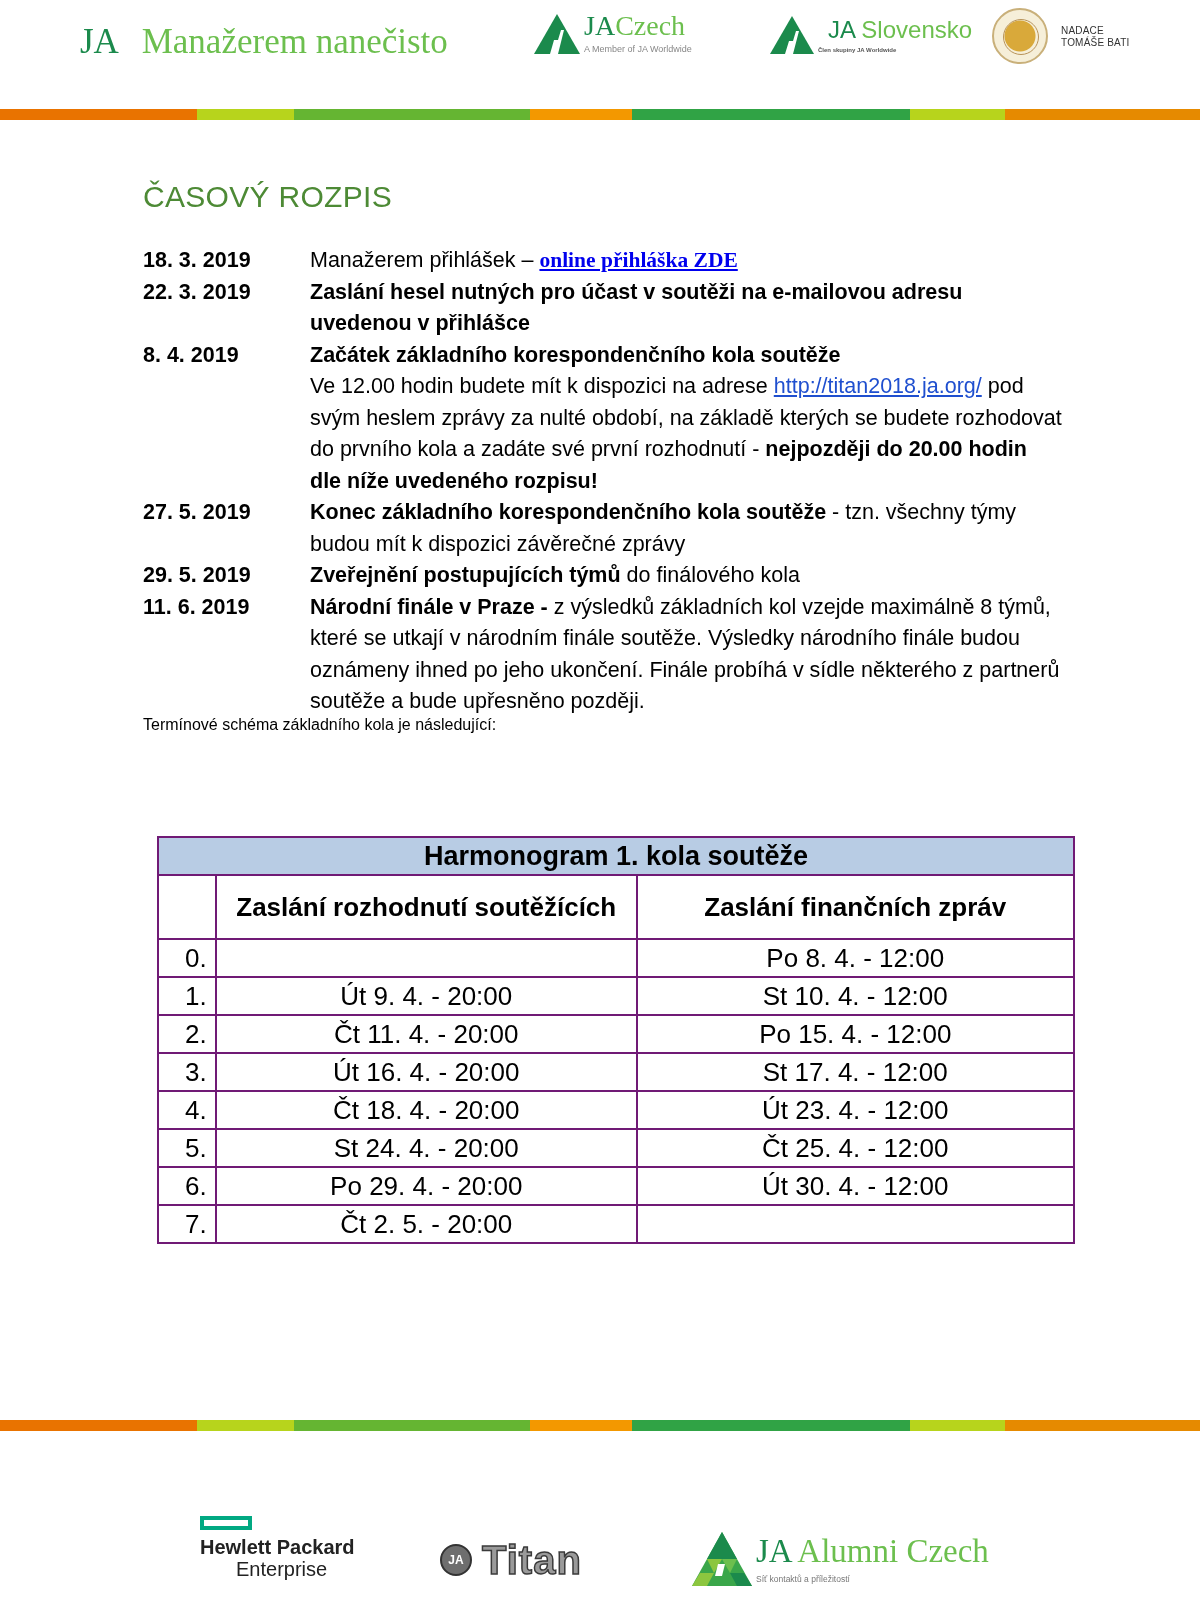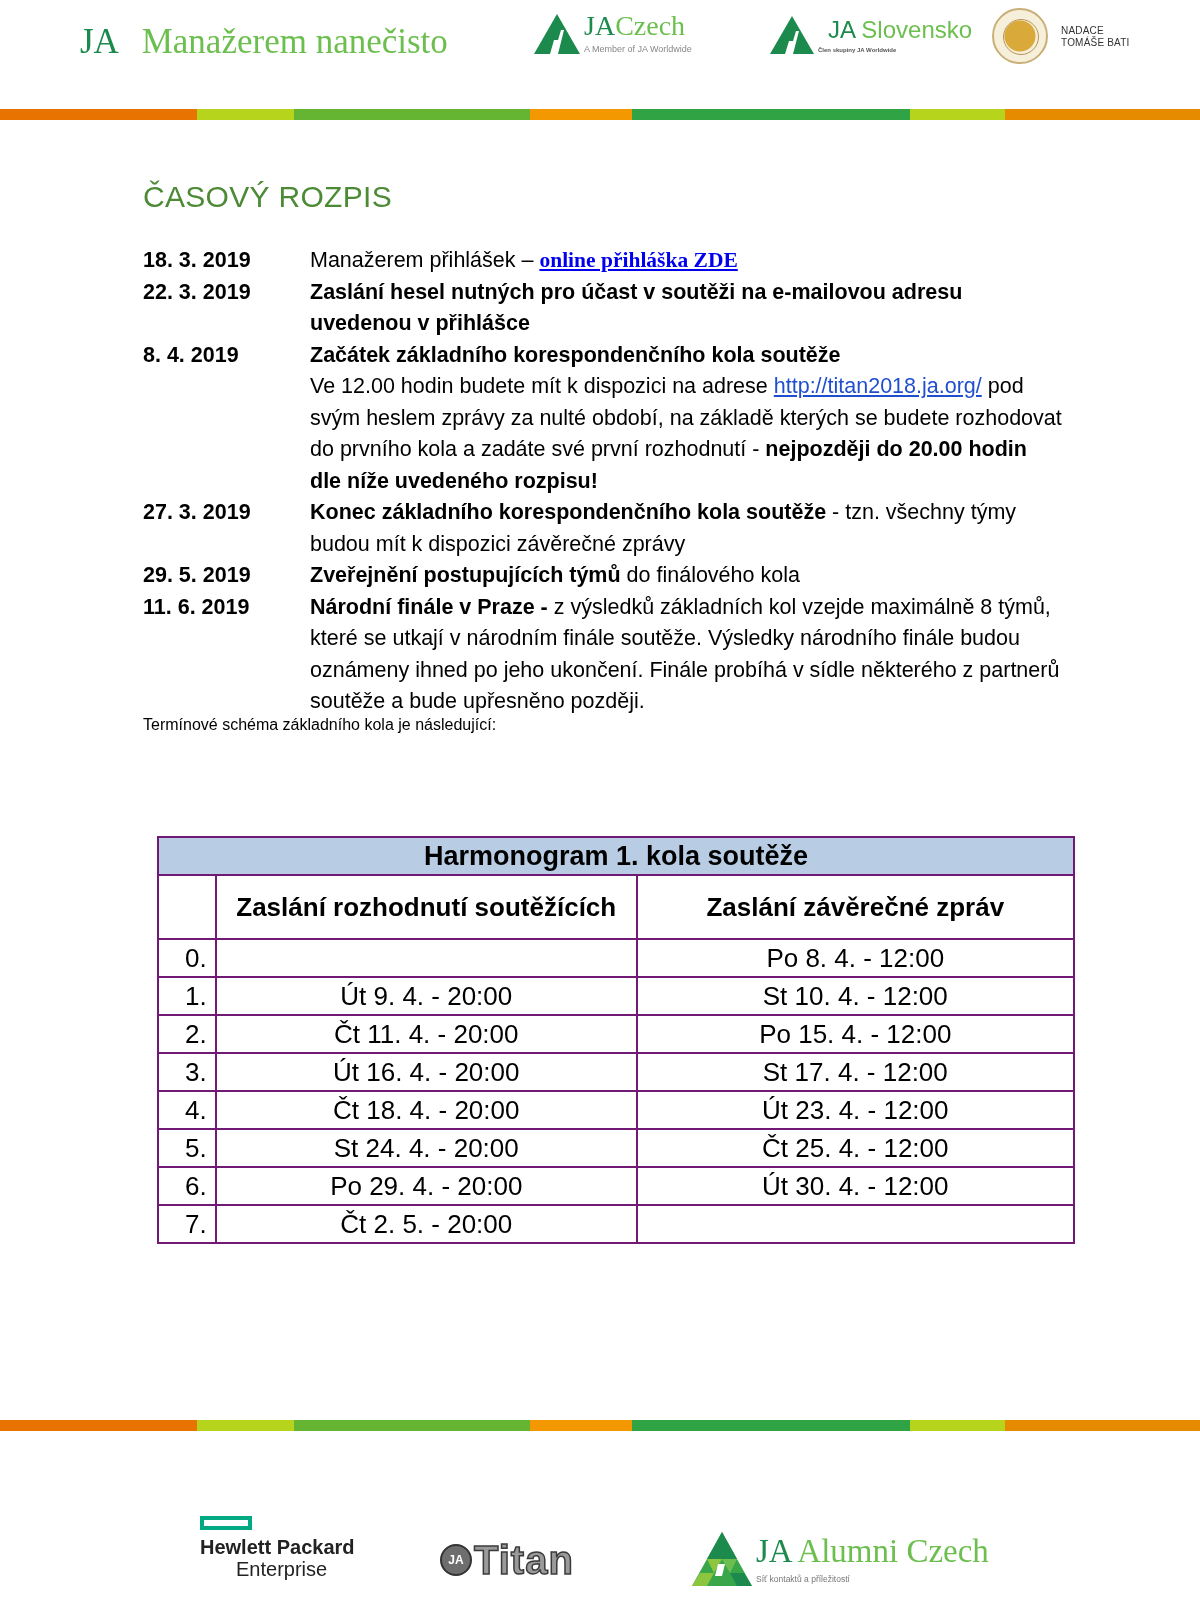--- a/index.html
+++ b/index.html
@@ -62,21 +62,21 @@
   .harm col.c2 { width:439px; }
 
   
   .hpe { position:absolute; left:200px; top:1516px; }
   .hpe .bar { width:52px; height:14px; border:4px solid #01a982; box-sizing:border-box; }
   .hpe .name { font-size:20px; font-weight:bold; margin-top:6px; color:#222; line-height:22px; }
   .hpe .name2 { font-size:20px; color:#222; line-height:22px;margin-left:36px; }
 
   .titan { position:absolute; left:440px; top:1540px; height:40px; display:flex; align-items:center; }
   .titan .badge { width:32px; height:32px; border-radius:50%; background:#6e6e6e; color:#fff; font-weight:bold; font-size:12px; display:flex; align-items:center; justify-content:center; border:2px solid #333; box-sizing:border-box; }
-  .titan .word { font-size:40px; font-weight:bold; color:#9a9a9a; margin-left:2px; letter-spacing:1px; -webkit-text-stroke:1.5px #3a3a3a; }
+  .titan .word { font-size:40px; font-weight:bold; color:#9a9a9a; margin-left:10px; letter-spacing:1px; -webkit-text-stroke:1.5px #3a3a3a; }
 
   .alumni { position:absolute; left:692px; top:1532px; width:330px; height:56px; }
   .alumni svg { position:absolute; left:0; top:0; }
   .alumni .title { position:absolute; left:64px; top:0; font-family:"Liberation Serif", serif; font-size:33px; white-space:nowrap; line-height:38px; }
   .alumni .title .ja { color:#1b8a4c; }
   .alumni .title .c { color:#6cbf4e; }
   .alumni .sub { position:absolute; left:64px; top:42px; font-size:8.5px; color:#777; white-space:nowrap; }
 </style>
 </head>
 <body>
@@ -135,21 +135,21 @@
     </div>
     <div class="entry">
       <div class="date">22. 3. 2019</div>
       <div class="desc"><span class="b">Zaslání hesel nutných pro účast v soutěži na e-mailovou adresu uvedenou v přihlášce</span></div>
     </div>
     <div class="entry">
       <div class="date">8. 4. 2019</div>
       <div class="desc"><span class="b">Začátek základního korespondenčního kola soutěže</span><br><span>Ve 12.00 hodin budete mít k dispozici na adrese </span><a class="link plain" href="#">http://titan2018.ja.org/</a><span> pod svým heslem zprávy za nulté období, na základě kterých se budete rozhodovat do prvního kola a zadáte své první rozhodnutí - </span><span class="b">nejpozději do 20.00 hodin dle níže uvedeného rozpisu!</span></div>
     </div>
     <div class="entry">
-      <div class="date">27. 3. 2019</div>
+      <div class="date">27. 5. 2019</div>
       <div class="desc"><span class="b">Konec základního korespondenčního kola soutěže</span><span> - tzn. všechny týmy budou mít k dispozici závěrečné zprávy</span></div>
     </div>
     <div class="entry">
       <div class="date">29. 5. 2019</div>
       <div class="desc"><span class="b">Zveřejnění postupujících týmů</span><span> do finálového kola</span></div>
     </div>
     <div class="entry">
       <div class="date">11. 6. 2019</div>
       <div class="desc"><span class="b">Národní finále v Praze -</span><span> z výsledků základních kol vzejde maximálně 8 týmů, které se utkají v národním finále soutěže. Výsledky národního finále budou oznámeny ihned po jeho ukončení. Finále probíhá v sídle některého z partnerů soutěže a bude upřesněno později.</span></div>
     </div>
@@ -163,21 +163,21 @@
       <col class="c1">
       <col class="c2">
     </colgroup>
   <thead>
     <tr class="title-row">
       <th colspan="3">Harmonogram 1. kola soutěže</th>
     </tr>
     <tr class="head-row">
       <th></th>
       <th>Zaslání rozhodnutí soutěžících</th>
-      <th>Zaslání závěrečné zpráv</th>
+      <th>Zaslání finančních zpráv</th>
     </tr>
   </thead>
   <tbody id="harm-body">
       <tr>
         <td class="num">0.</td>
         <td></td>
         <td>Po 8. 4. - 12:00</td>
       </tr>
       <tr>
         <td class="num">1.</td>

